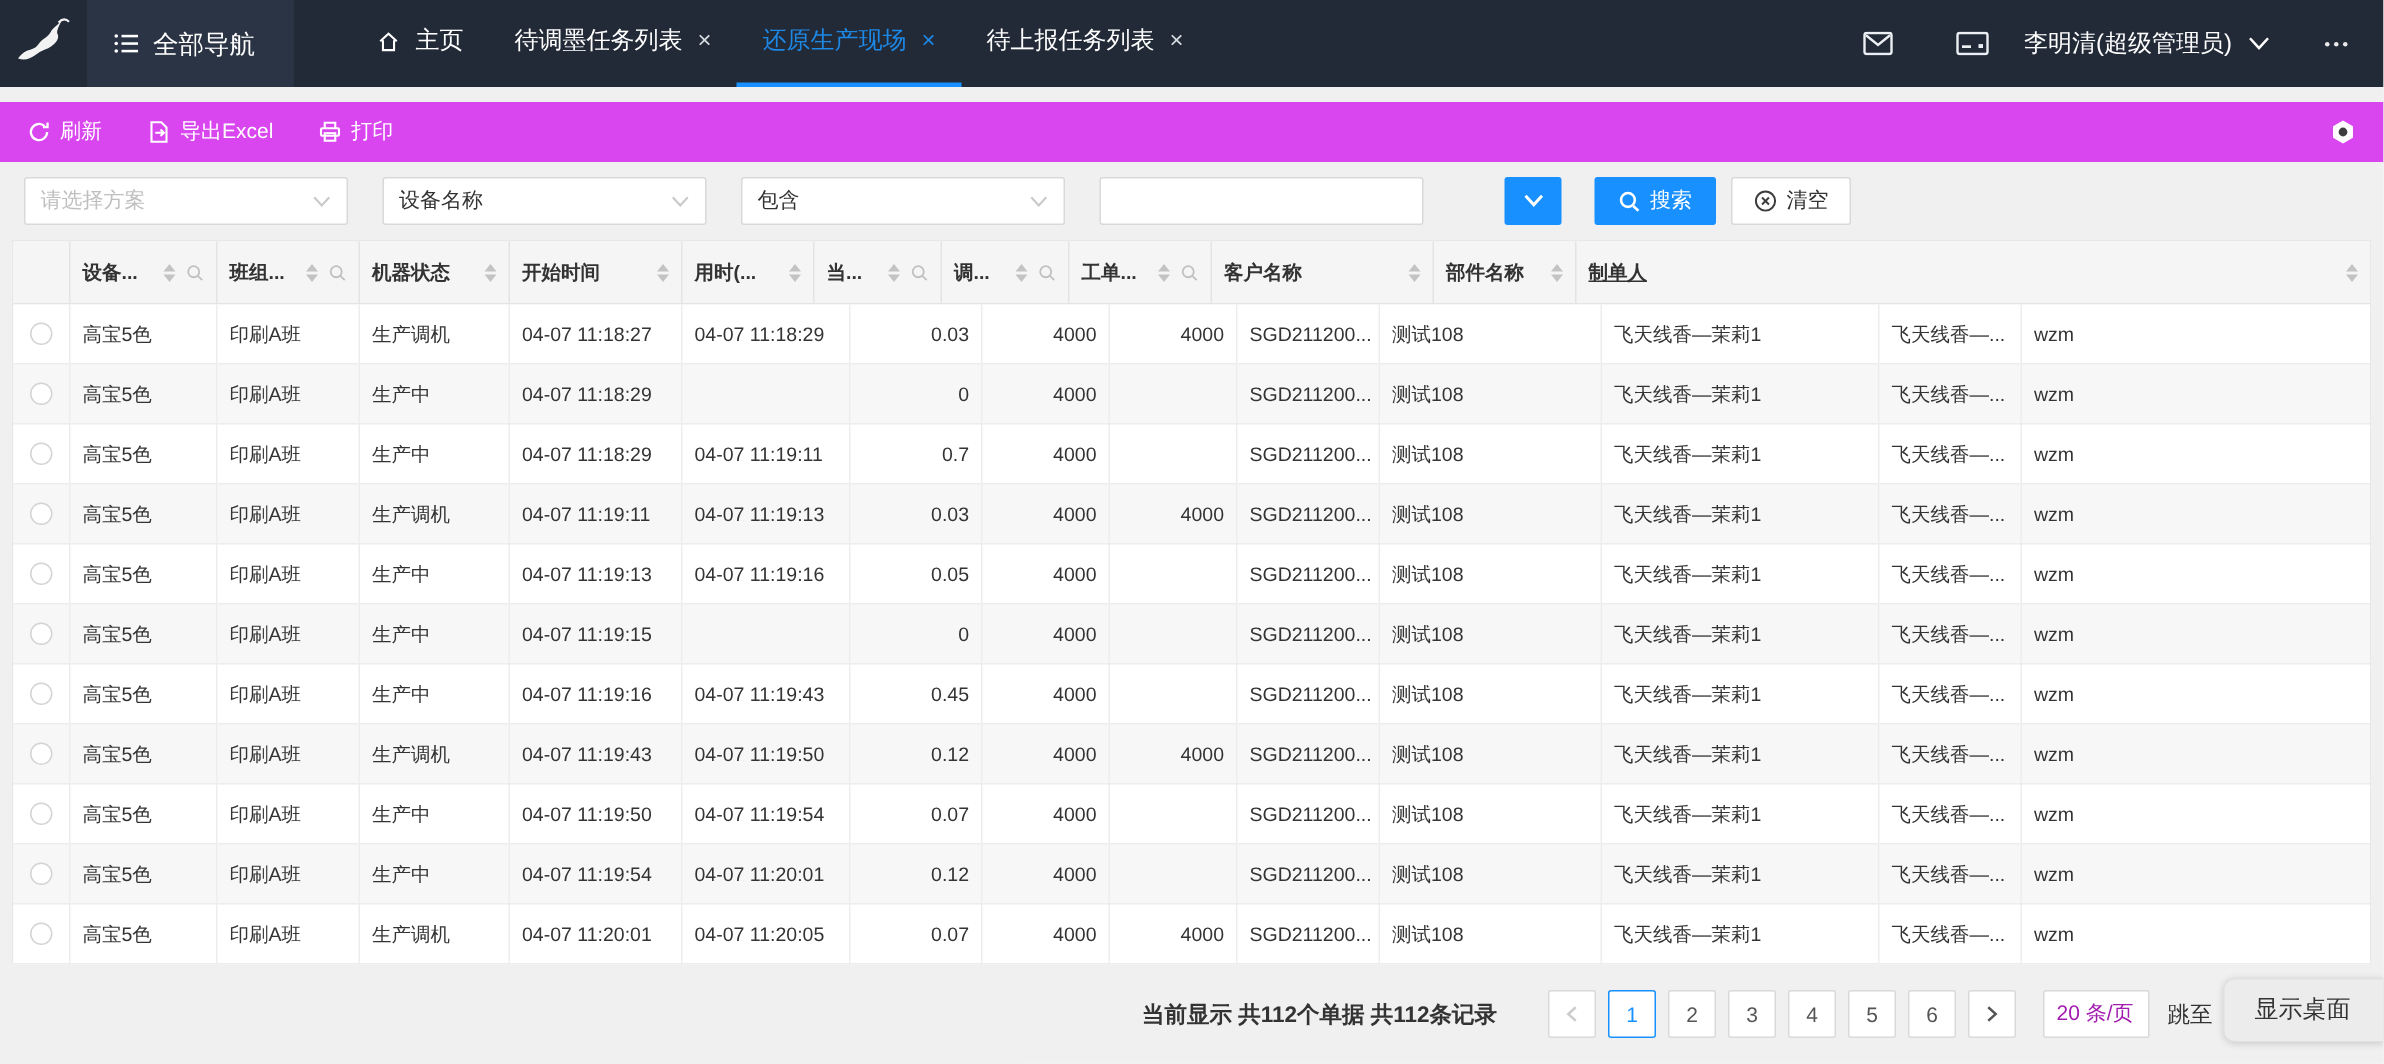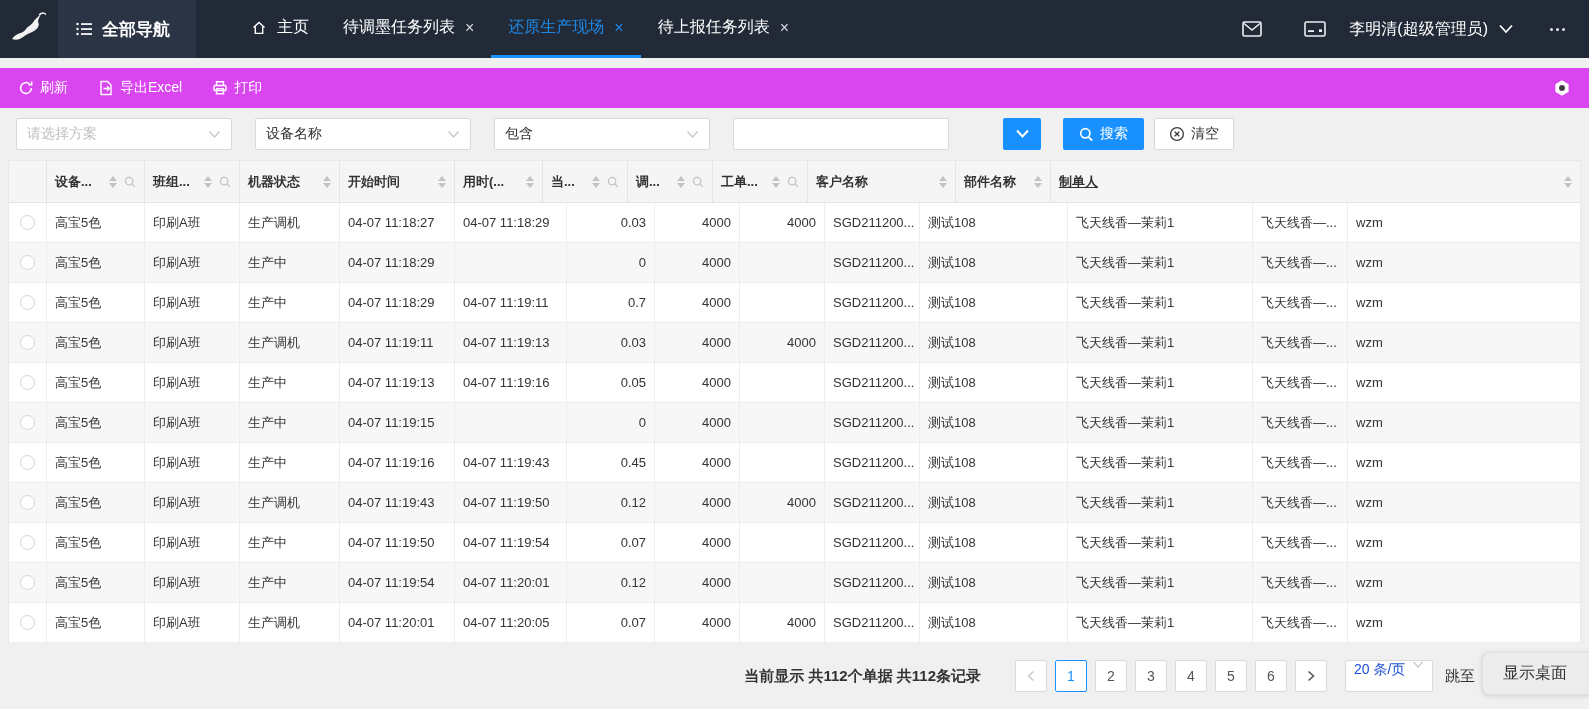--- a/index.html
+++ b/index.html
@@ -3,21 +3,21 @@
 <meta charset="utf-8">
 <style>
   * { margin:0; padding:0; box-sizing:border-box; }
   body { font-family:"Liberation Sans","DejaVu Sans",sans-serif; background:#f0f0f0; }
   .app { width:1589px; height:709px; background:#f0f0f0; overflow:hidden; position:relative; display:flex; flex-direction:column; }
 
   
   .topbar { height:58px; background:#222a38; display:flex; align-items:stretch; color:#fff; flex:none; }
   .logo-wrap { display:flex; align-items:center; padding:0 10px 0 8px; }
   .nav-btn { display:flex; align-items:center; gap:9px; background:#2a3444; padding:0 26px 0 18px; cursor:pointer; }
-  .nav-btn span.lbl { font-size:17px;font-weight:bold; }
+  .nav-btn span.lbl { font-size:17px; }
   .tabs { display:flex; align-items:stretch; margin-left:38px; }
   .tab { display:flex; align-items:center; gap:10px; padding:0 17px; font-size:16px; color:#fff; cursor:pointer; border-bottom:3px solid transparent; }
   .tab .close { font-size:16px; color:#d8dbe0; line-height:1; }
   .tab.active { color:#1e88e5; border-bottom-color:#1890ff; }
   .tab.active .close { color:#1e88e5; }
   .tab .home-ic { display:flex; align-items:center; }
   .top-right { margin-left:auto; display:flex; align-items:center; gap:0; padding-right:22px; }
   .icon-btn { display:flex; align-items:center; padding:0 21px; cursor:pointer; height:100%; }
   .user { display:flex; align-items:center; gap:10px; font-size:16px; margin-left:2px; cursor:pointer; }
   .dots { display:inline-flex; gap:3px; margin-left:34px; cursor:pointer; padding:6px 2px; }
@@ -57,21 +57,21 @@
   .td:last-child { border-right:none; }
   .td.num { justify-content:flex-end; }
   .radio { width:15px; height:15px; border-radius:50%; border:1px solid #d4d4d4; background:#fff; margin:0 auto; cursor:pointer; }
 
   
   .footer { flex:1; display:flex; align-items:center; justify-content:flex-end; padding-right:60px; position:relative; background:#f0f0f0; }
   .summary { font-size:15px; font-weight:bold; color:#333; margin-right:30px; }
   .pager { display:flex; align-items:center; }
   .page-btn, .nav-pg { width:32px; height:32px; background:#fff; border:1px solid #d9d9d9; border-radius:2px; margin:0 4px; font-size:14px; font-family:inherit; color:#555; display:flex; align-items:center; justify-content:center; cursor:pointer; }
   .page-btn.active { border-color:#1890ff; color:#1890ff; }
-  .pagesize { width:88px; height:32px; background:#fff; border:1px solid #d9d9d9; border-radius:2px; margin:0 6px 0 14px; display:flex; padding:0 8px; font-size:14px; color:#1d4ed8; cursor:pointer; }
+  .pagesize { width:71px; height:32px; background:#fff; border:1px solid #d9d9d9; border-radius:2px; margin:0 6px 0 14px; display:flex; align-items:center; padding:0 8px; font-size:14px; color:#a21caf; cursor:pointer; }
   .pagesize span { flex:1; white-space:nowrap; }
   .jump-label { font-size:15px; color:#333; margin:0 8px 0 6px; }
   .jump-input { width:46px; height:32px; border:1px solid #d9d9d9; border-radius:2px; background:#fff; font-family:inherit; font-size:14px; padding:0 6px; }
   .desktop-btn { position:absolute; right:0; top:9px; background:#ececec; border:1px solid #e0e0e0; border-right:none; border-radius:8px 0 0 8px; box-shadow:0 1px 5px rgba(0,0,0,.15); padding:10px 22px 10px 20px; font-size:16px; color:#333; font-family:inherit; cursor:pointer; }
 </style>
 </head>
 <body>
 
 <div class="app">
 

